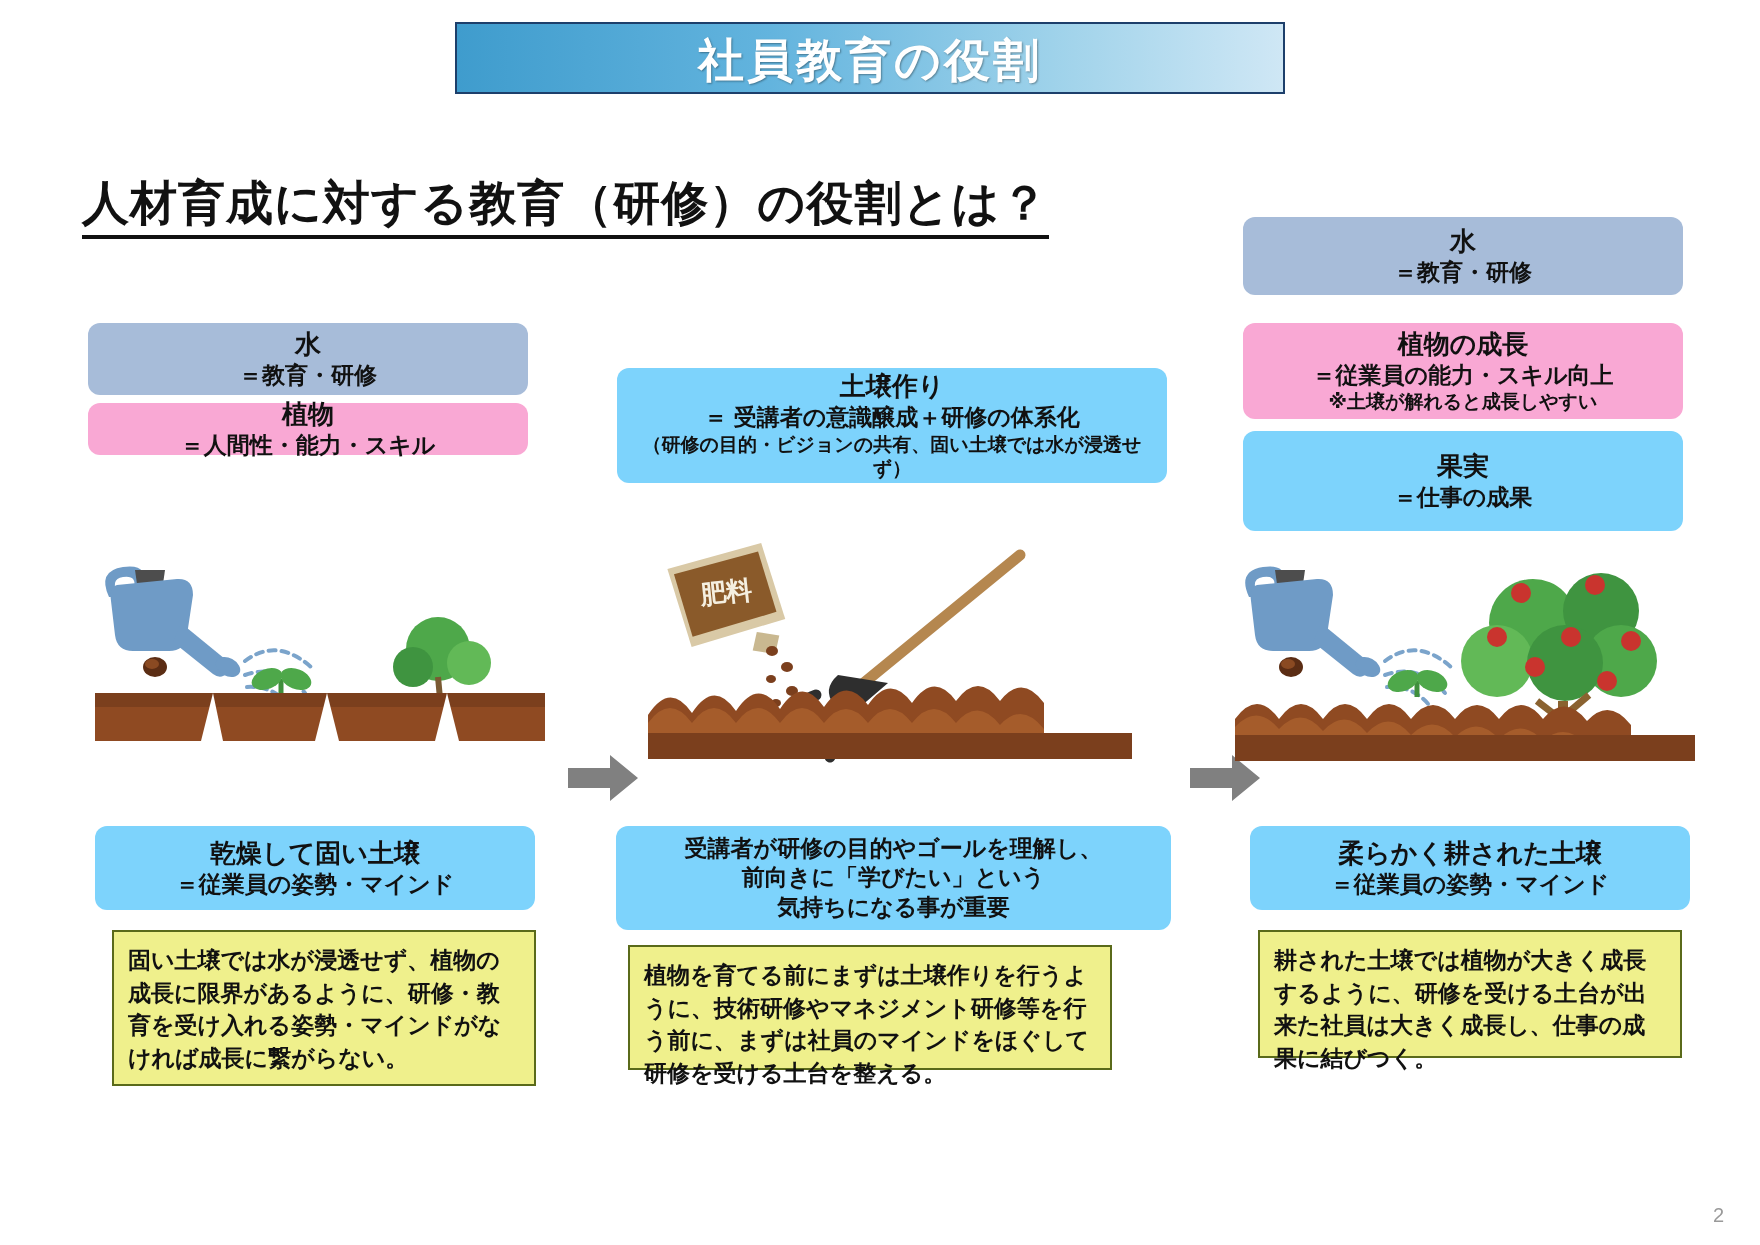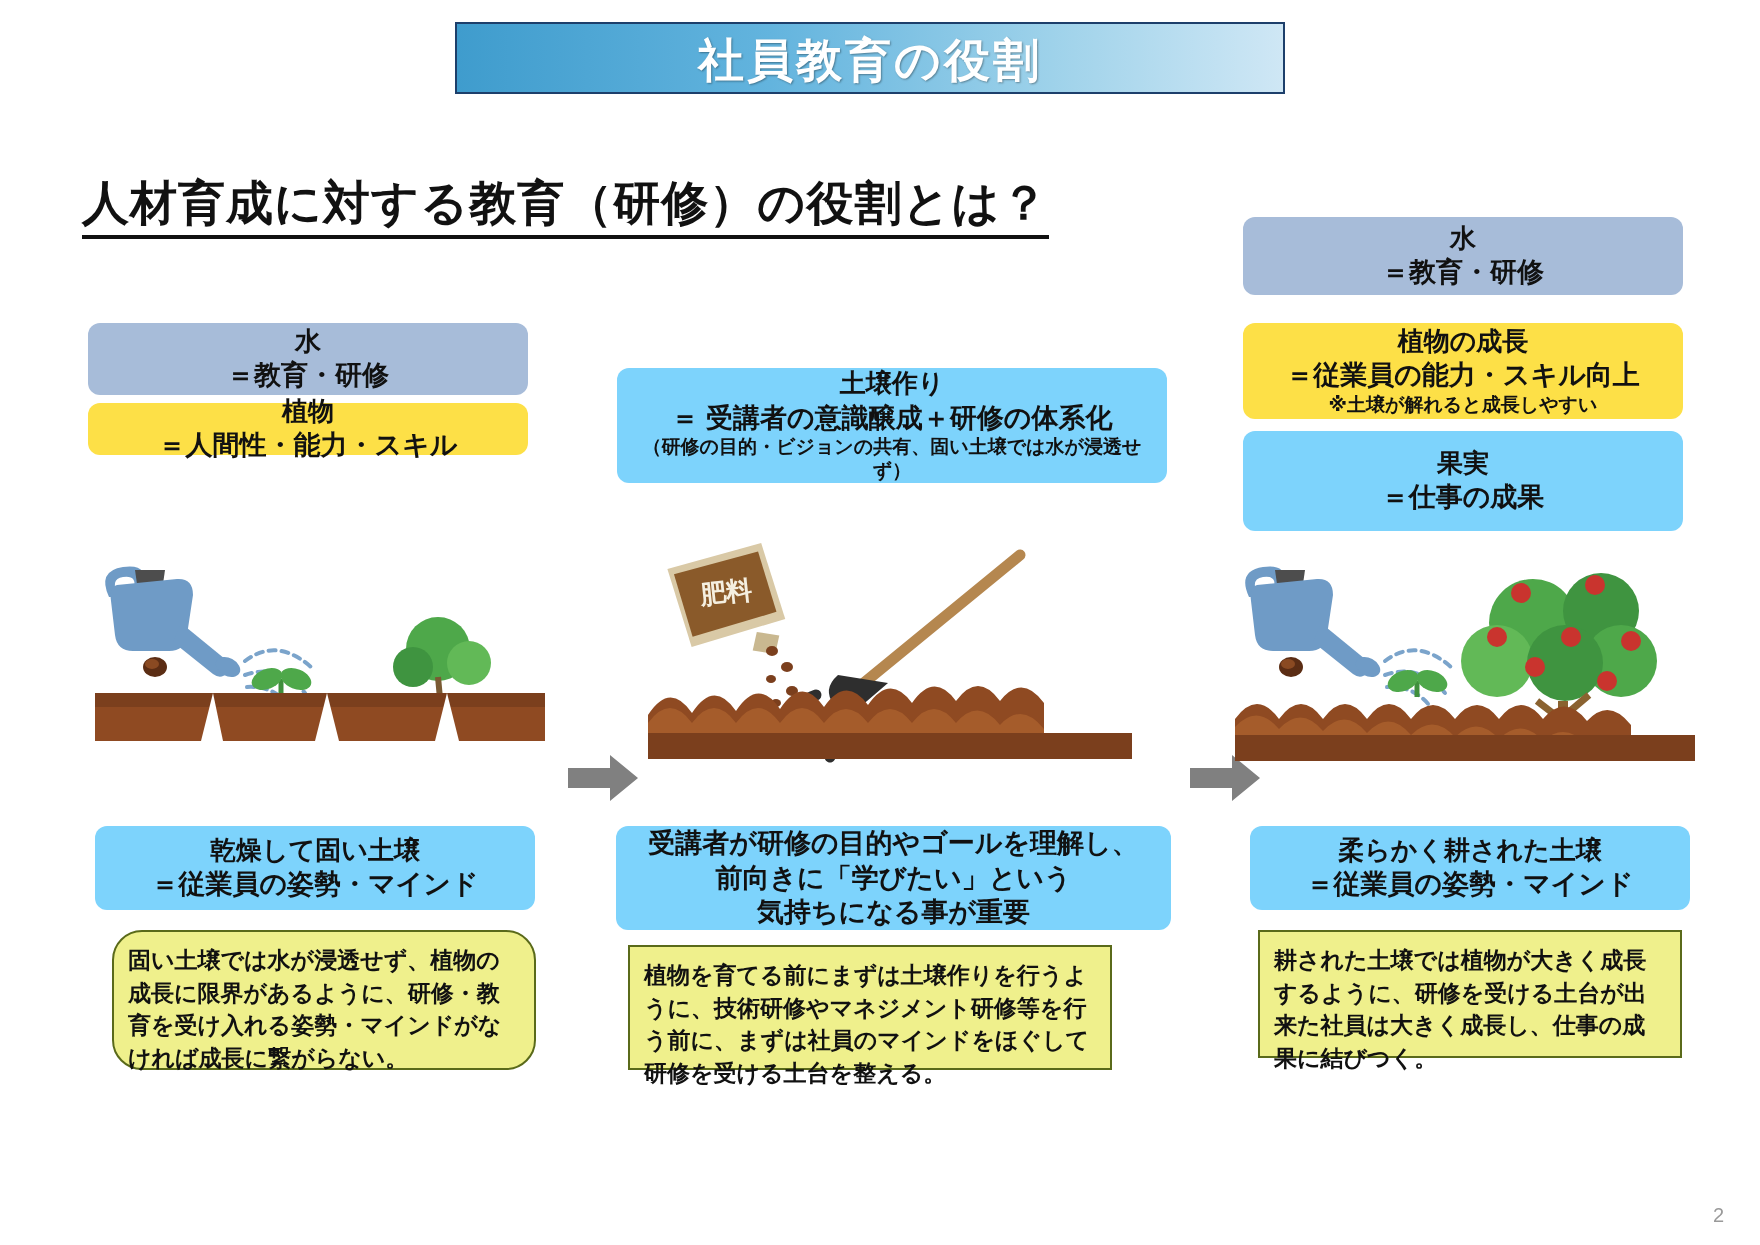--- a/index.html
+++ b/index.html
@@ -62,25 +62,25 @@
     flex-direction: column;
     align-items: center;
     justify-content: center;
     text-align: center;
     padding: 6px 10px;
     line-height: 1.28;
     color: #111111;
     font-weight: bold;
   }
   .lbl-box .l1 { font-size: 26px; }
-  .lbl-box .l2 { font-size: 27px; }
+  .lbl-box .l2 { font-size: 23px; }
   .lbl-box .l3 { font-size: 19px; }
 
   .blue-box   { background: #a7bcd9; }
-  .green-box  { background: #fde047; }
+  .green-box  { background: #f9a8d4; }
   .pink-box   { background: #7dd3fc; }
   .orange-box { background: #7dd3fc; }
 
   
   .note-box {
     position: absolute;
     box-sizing: border-box;
     background: #eff08c;
     border: 2px solid #5a6a1a;
     padding: 12px 14px;
@@ -175,21 +175,21 @@
       <path d="M352,148 l12,48 l-24,0 z" fill="#ffffff"></path>
     </g>
   </svg>
 </div>
 
 <div class="lbl-box orange-box" style="left:95px; top:826px; width:440px; height:84px;">
   <div class="l1">乾燥して固い土壌</div>
   <div class="l2">＝従業員の姿勢・マインド</div>
 </div>
 
-<div class="note-box" style="left:112px; top:930px; width:424px; height:140px;border-radius:30px;">固い土壌では水が浸透せず、植物の成長に限界があるように、研修・教育を受け入れる姿勢・マインドがなければ成長に繋がらない。</div>
+<div class="note-box" style="left:112px; top:930px; width:424px; height:156px;">固い土壌では水が浸透せず、植物の成長に限界があるように、研修・教育を受け入れる姿勢・マインドがなければ成長に繋がらない。</div>
 
 <div class="flow-arrow" style="left:568px; top:755px;">
   <svg width="70" height="46" viewBox="0 0 70 46">
     <path d="M0,13 L42,13 L42,0 L70,23 L42,46 L42,33 L0,33 Z" fill="#808080"></path>
   </svg>
 </div>
 
 <div class="lbl-box orange-box" style="left:617px; top:368px; width:550px; height:115px;">
   <div class="l1">土壌作り</div>
   <div class="l2">＝ 受講者の意識醸成＋研修の体系化</div>

